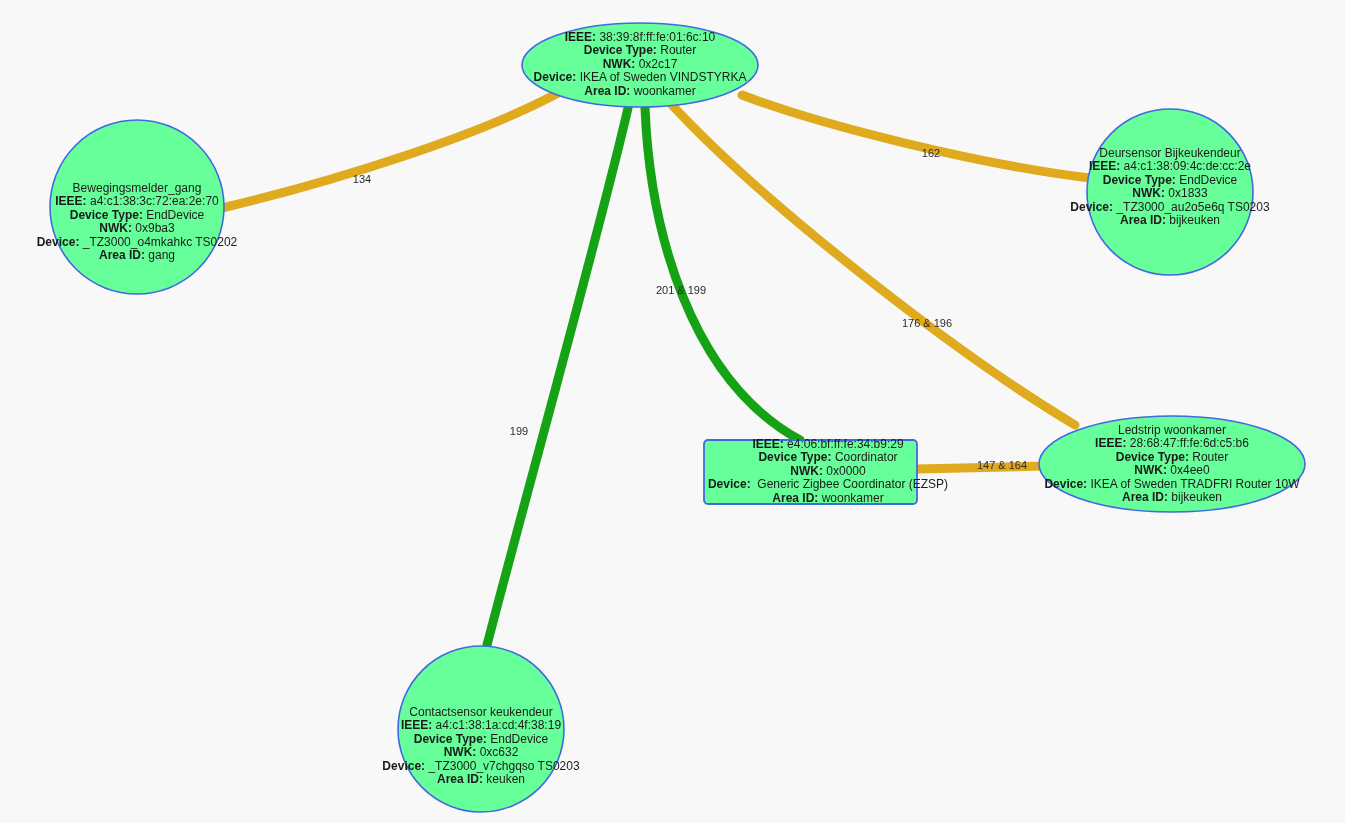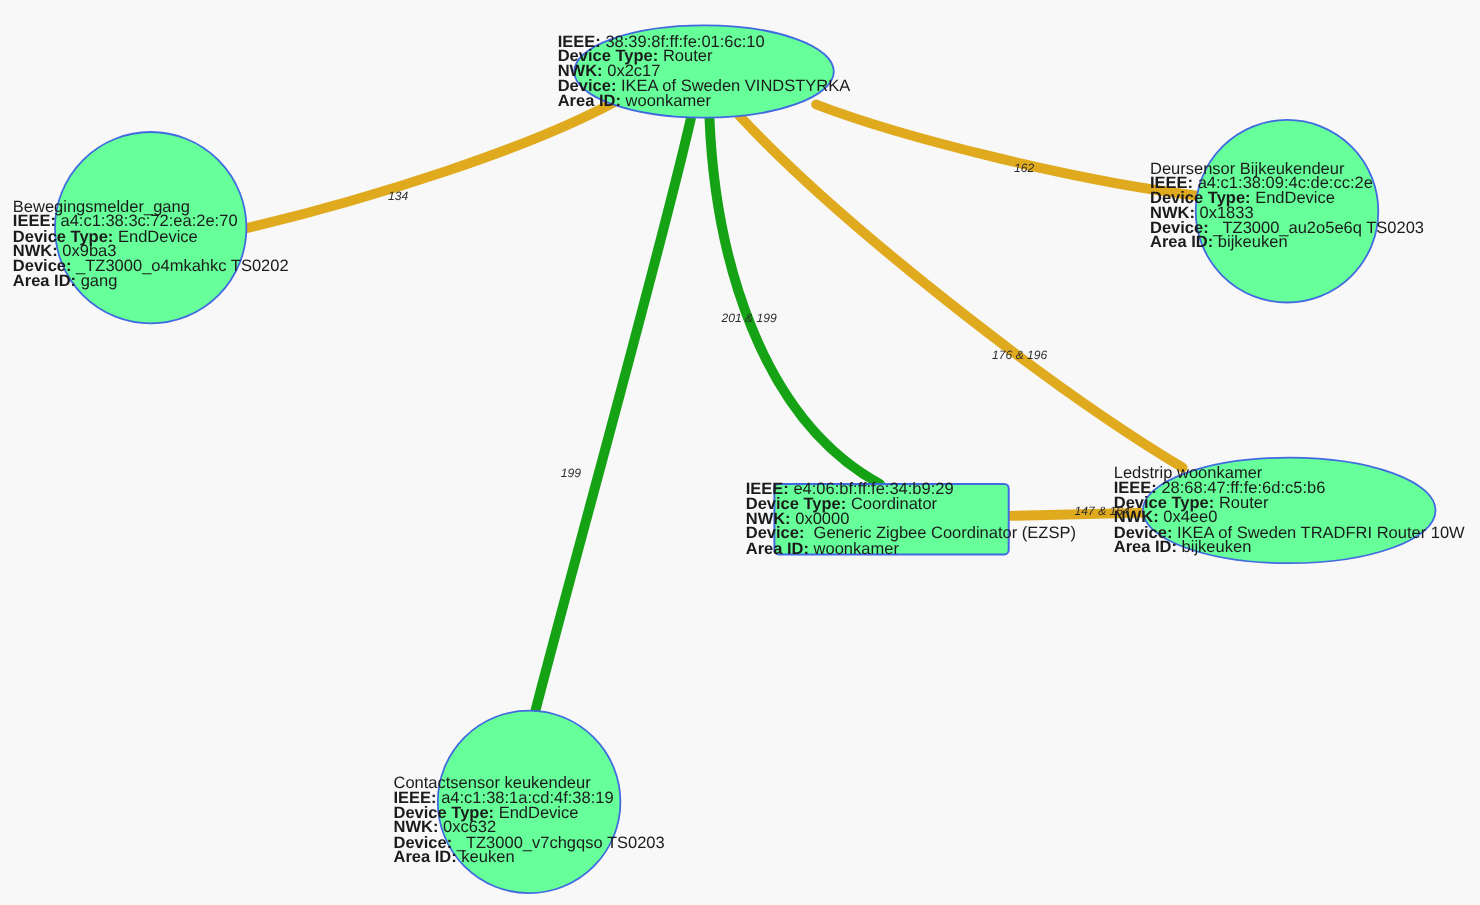--- a/index.html
+++ b/index.html
@@ -18,40 +18,40 @@
   }
   #graph-canvas {
     position: absolute;
     left: 0;
     top: 0;
     width: 1345px;
     height: 823px;
   }
   .node-label {
     position: absolute;
-    font-size: 15px;
+    text-align: center;
+    font-size: 12px;
     line-height: 13.4px;
     color: #1b1b1b;
     white-space: nowrap;
     pointer-events: none;
   }
   .node-label b {
     font-weight: bold;
   }
   .node-title {
     font-weight: normal;
   }
   .edge-label {
     position: absolute;
     font-size: 11px;
     color: #2c2c2c;
     white-space: nowrap;
     text-align: center;
     transform: translate(-50%, -50%);
-    font-style: italic;
   }
 </style>
 </head>
 <body>
 
 <svg id="graph-canvas" viewBox="0 0 1345 823" xmlns="http://www.w3.org/2000/svg">
 
   <g>
     <path d="M 558,93 C 480,135 340,180 222,208" fill="none" stroke="#e0aa1e" stroke-width="9" stroke-linecap="round"></path>
     <path d="M 742,95 C 820,125 980,165 1090,178" fill="none" stroke="#e0aa1e" stroke-width="9" stroke-linecap="round"></path>

